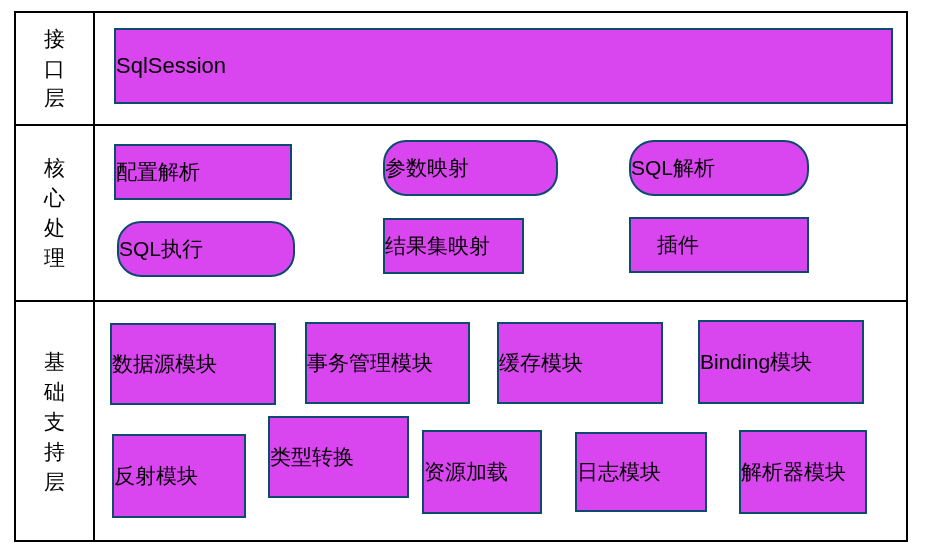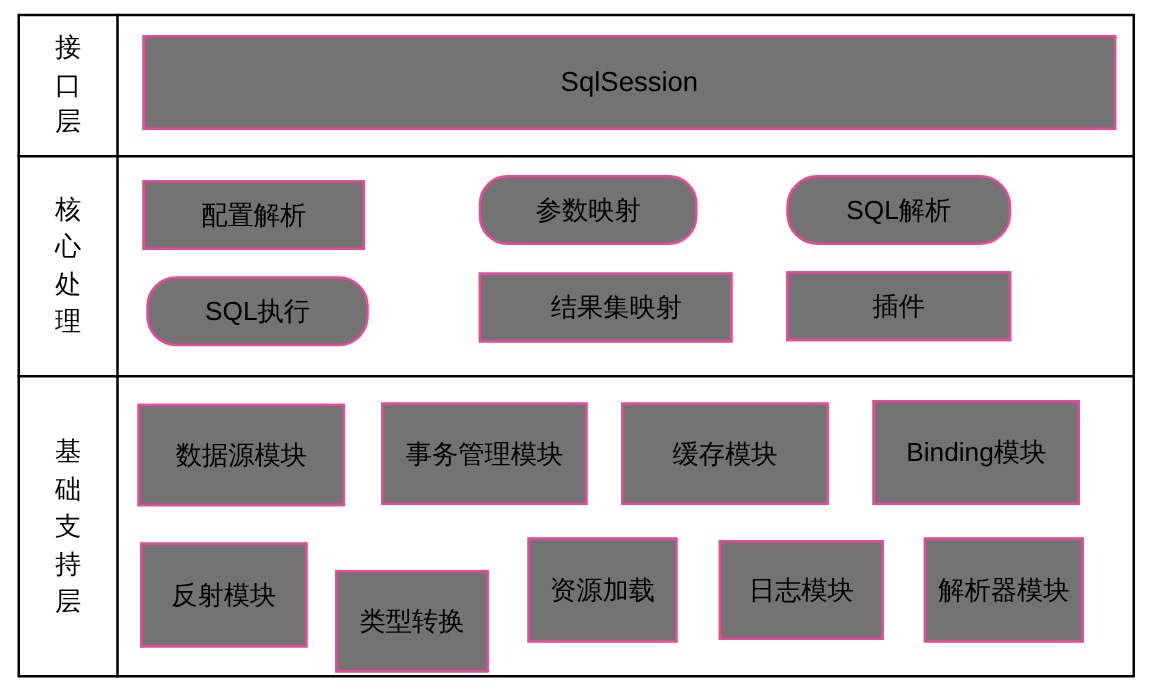--- a/index.html
+++ b/index.html
@@ -74,26 +74,25 @@
   }
   .layer-name span { display: block; }
 
   .layer-name.l1 { top: 13px;  height: 111px; }
   .layer-name.l2 { top: 126px; height: 174px; }
   .layer-name.l3 { top: 302px; height: 240px; }
 
   
   .box {
     position: absolute;
-    border: 2px solid #ec4899;
+    border: 2px solid #0c4a6e;
     box-sizing: border-box;
-    background: #737373;
+    background: #d946ef;
     display: flex;
     align-items: center;
-    justify-content: center;
     font-size: 21px;
     color: #000000;
     white-space: nowrap;
   }
 
   
   .box.wide {
     font-size: 22px;
   }
 
@@ -146,42 +145,42 @@
       </div>
       <div class="box" style="left: 383px; top: 140px; width: 175px; height: 56px; border-radius: 23px;">
         <span>参数映射</span>
       </div>
       <div class="box" style="left: 629px; top: 140px; width: 180px; height: 56px; border-radius: 25px;">
         <span>SQL解析</span>
       </div>
       <div class="box" style="left: 117px; top: 221px; width: 178px; height: 56px; border-radius: 24px;">
         <span>SQL执行</span>
       </div>
-      <div class="box" style="left: 383px; top: 218px; width: 203px; height: 56px; padding-left: 17px;">
+      <div class="box" style="left: 383px; top: 218px; width: 141px; height: 56px;">
         <span>结果集映射</span>
       </div>
-      <div class="box" style="left: 629px; top: 217px; width: 180px; height: 56px;">
+      <div class="box" style="left: 629px; top: 217px; width: 180px; height: 56px; padding-left: 26px;">
         <span>插件</span>
       </div>
       <div class="box" style="left: 110px; top: 323px; width: 166px; height: 82px;">
         <span>数据源模块</span>
       </div>
       <div class="box" style="left: 305px; top: 322px; width: 165px; height: 82px;">
         <span>事务管理模块</span>
       </div>
       <div class="box" style="left: 497px; top: 322px; width: 166px; height: 82px;">
         <span>缓存模块</span>
       </div>
       <div class="box" style="left: 698px; top: 320px; width: 166px; height: 84px;">
         <span>Binding模块</span>
       </div>
       <div class="box" style="left: 112px; top: 434px; width: 134px; height: 84px;">
         <span>反射模块</span>
       </div>
-      <div class="box" style="left: 268px; top: 456px; width: 123px; height: 82px;">
+      <div class="box" style="left: 268px; top: 416px; width: 141px; height: 82px;">
         <span>类型转换</span>
       </div>
       <div class="box" style="left: 422px; top: 430px; width: 120px; height: 84px;">
         <span>资源加载</span>
       </div>
       <div class="box" style="left: 575px; top: 432px; width: 132px; height: 80px;">
         <span>日志模块</span>
       </div>
       <div class="box" style="left: 739px; top: 430px; width: 128px; height: 84px;">
         <span>解析器模块</span>

